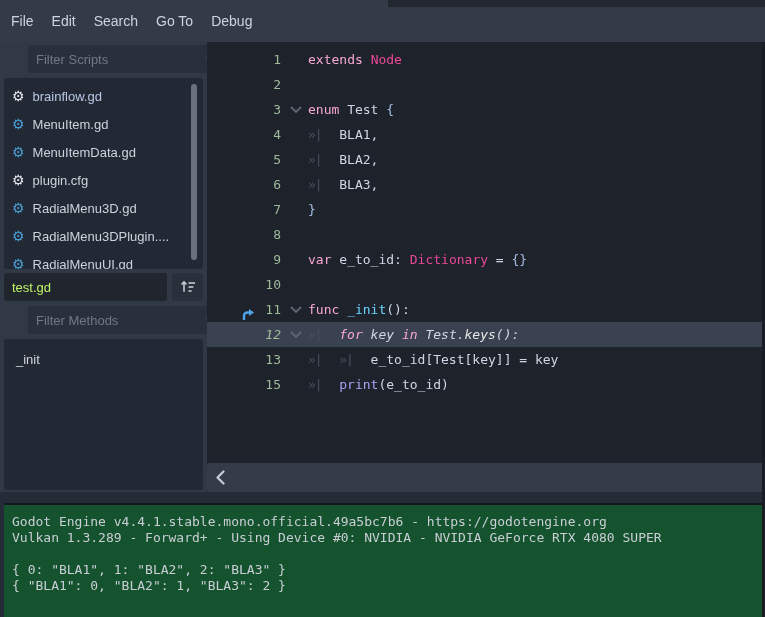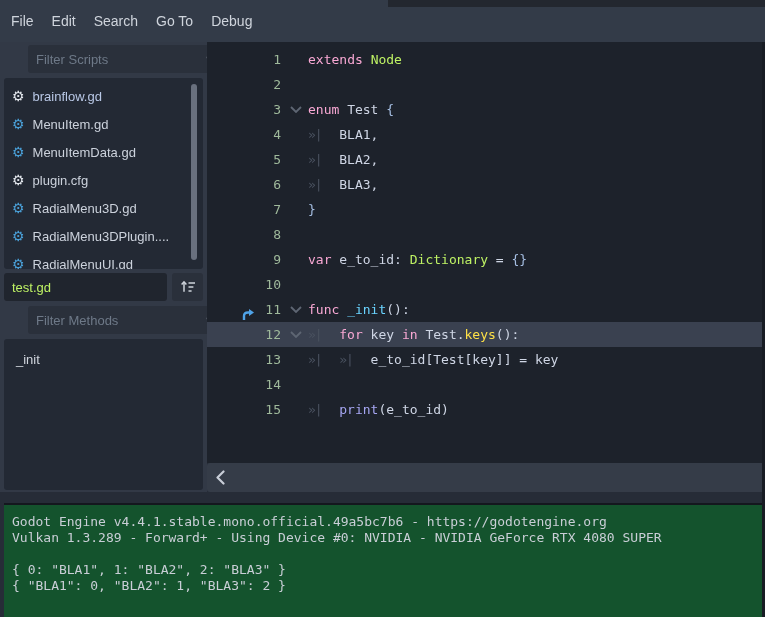--- a/index.html
+++ b/index.html
@@ -44,29 +44,29 @@
 
   #methods-panel { position:absolute; left:4px; top:297px; width:199px; height:151px;
                    background:#232934; border-radius:3px; overflow:hidden; }
   .method-item { height:28px; margin-top:6px; display:flex; align-items:center; padding-left:12px;
                  font-size:13px; color:#d0d5dd; }
 
   
   #editor { left:207px; top:42px; width:558px; height:421px; background:#1d222b;
             overflow:hidden; padding-top:5px; font-family:"DejaVu Sans Mono", monospace; font-size:13px; }
   .editor-line { display:flex; align-items:center; height:25px; width:100%; }
-  .editor-line.hl { background:#3a4150; }
+  .editor-line.hl { background:#3a4150;font-style:italic; }
   .lnum { flex:none; width:76px; text-align:right; padding-right:2px; color:#9fb99b; position:relative; }
   .entry { position:absolute; left:34px; top:6px; }
   .fold { flex:none; width:25px; text-align:center; line-height:0; }
   .codeln { white-space:pre; color:#cfd6e5; }
   .tabmark { display:inline-block; width:4ch; color:#49515f; letter-spacing:-1px; }
   .c-kw { color:#f9a8d4; }
-  .c-type { color:#bef264; }
-  .c-fn { color:#fde047;margin-top:36px; }
+  .c-type { color:#ec4899; }
+  .c-fn { color:#e5e5e5;margin-top:36px; }
   .c-fndef { color:#6ad4ff; }
   .c-gfn { color:#a6a6f2; }
   .c-punct { color:#a6bfe3; }
   .c-txt { color:#cfd6e5; }
 
   
   #editor-bottom-bar { left:207px; top:463px; width:558px; height:29px; background:#353c48;
                        border-radius:3px; display:flex; align-items:center; padding-left:8px; }
 
   
@@ -227,25 +227,20 @@
           <path d="M1 1 L6 6 L11 1" stroke="#5e6673" stroke-width="1.8" fill="none"></path>
         </svg></span>
       <span class="codeln"><span class="tabmark">»|</span><span class="c-kw">for </span><span class="c-txt">key </span><span class="c-kw">in </span><span class="c-txt">Test.</span><span class="c-fn">keys</span><span class="c-txt">():</span></span>
     </div>
     <div class="editor-line">
       <span class="lnum">13</span>
       <span class="fold"></span>
       <span class="codeln"><span class="tabmark">»|</span><span class="tabmark">»|</span><span class="c-txt">e_to_id[Test[key]] = key</span></span>
     </div>
     <div class="editor-line">
-      <span class="lnum">14</span>
-      <span class="fold"></span>
-      <span class="codeln"></span>
-    </div>
-    <div class="editor-line">
       <span class="lnum">15</span>
       <span class="fold"></span>
       <span class="codeln"><span class="tabmark">»|</span><span class="c-gfn">print</span><span class="c-txt">(e_to_id)</span></span>
     </div>
   </div>
 
 <div id="editor-bottom-bar" class="abs">
   <span style="line-height:0;">
     <svg width="10" height="15" viewBox="0 0 10 15">
       <path d="M8.5 1.5 L2.5 7.5 L8.5 13.5" stroke="#c9ced8" stroke-width="2.2" fill="none" stroke-linecap="round" stroke-linejoin="round"></path>

